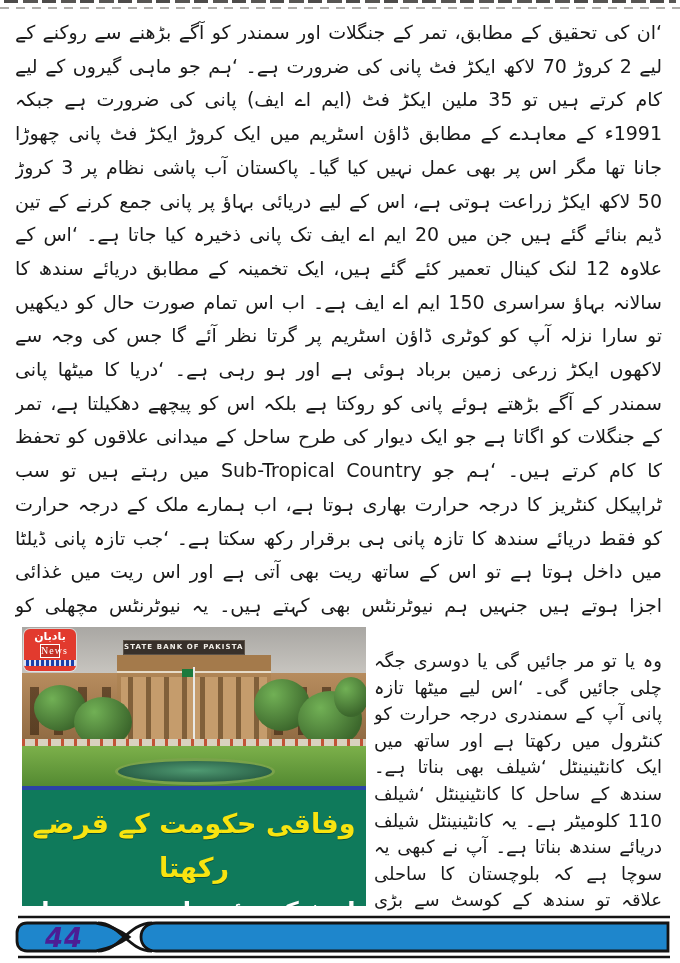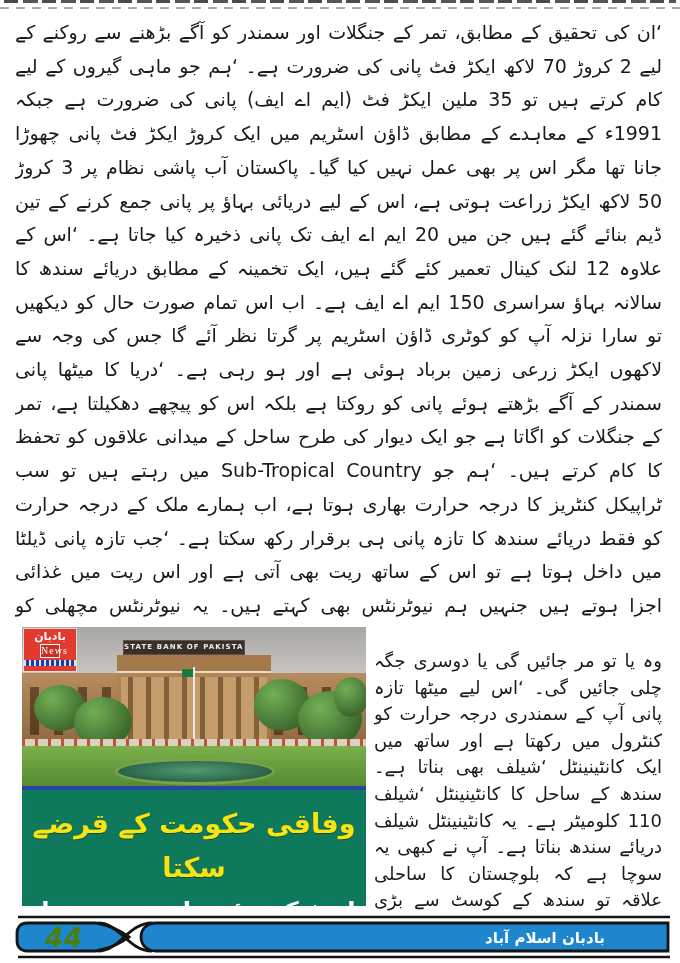--- a/index.html
+++ b/index.html
@@ -69,42 +69,42 @@
   .t5 { left:312px; top:50px; width:34px; height:40px; }
   .hedge-line { position:absolute; left:0; right:0; top:112px; height:7px;
           background:#d9d2c0 repeating-linear-gradient(90deg, rgba(190,70,40,.9) 0 3px, transparent 3px 13px); }
   .lawn { position:absolute; left:0; right:0; top:119px; height:40px;
           background:linear-gradient(#7cb04a,#548a32); }
   .garden { position:absolute; left:93px; top:131px; width:160px; height:27px;
           border-radius:50%; border:3px solid #7aa34a;
           background:radial-gradient(ellipse at 50% 45%, #4f9a72, #275c44 80%); }
 
   .logo { position:absolute; left:2px; top:2px; width:52px; height:42px;
-          background:#e23a2e; border-radius:0; text-align:center; overflow:hidden;
+          background:#e23a2e; border-radius:6px; text-align:center; overflow:hidden;
           box-shadow:0 0 0 1px rgba(255,255,255,.5); }
   .logo-line1 { color:#ffffff; font-weight:bold; font-size:11px; line-height:15px; direction:rtl; }
   .logo-line2 { color:#ffffff; font-size:10px; line-height:12px; margin:0 16px;
           border:1px solid #ffffff; font-family:"Liberation Serif","DejaVu Serif",serif;
           letter-spacing:1px; background:#c52f24; }
   .logo-url { height:6px; margin-top:2px; background:#1b3faa
           repeating-linear-gradient(90deg, rgba(255,255,255,.85) 0 2px, transparent 2px 5px); }
 
   .banner { position:absolute; left:0; top:159px; width:344px; height:120px;
           background:#0f7a5b; border-top:4px solid #2b43a6; text-align:center;
           direction:rtl; overflow:hidden; }
   .banner-line1 { margin-top:12px; font-size:27px; font-weight:bold; color:#f8e410;
           line-height:44px; text-shadow:0 1px 0 rgba(0,0,0,.35); }
   .banner-line2 { font-size:24px; font-weight:bold; color:#ffffff; line-height:42px;
           text-shadow:0 1px 0 rgba(0,0,0,.35); }
 
   
   .footer { position:absolute; left:0; top:910px; width:680px; height:53px; }
   .footer svg { position:absolute; left:0; top:0; }
   .page-num { position:absolute; left:22px; top:14px; width:84px; height:28px;
-          color:#4d7c0f; font-size:26px; font-weight:bold; font-style:italic;
+          color:#4c1d95; font-size:26px; font-weight:bold; font-style:italic;
           text-align:center; line-height:28px; letter-spacing:1px; }
   .footer-title { position:absolute; left:430px; top:16px; width:230px; height:26px;
           color:#ffffff; font-size:15px; text-align:center; line-height:25px;
           direction:rtl; font-weight:bold; }
 </style>
 </head>
 <body>
 
 <div class="page">
 
@@ -140,37 +140,36 @@
       <div class="hedge-line"></div>
       <div class="lawn"></div>
       <div class="garden"></div>
       <div class="logo">
         <div class="logo-line1">بادبان</div>
         <div class="logo-line2">News</div>
         <div class="logo-url"></div>
       </div>
     </div>
     <div class="banner">
-      <div class="banner-line1">وفاقی حکومت کے قرضے سکتا</div>
+      <div class="banner-line1">وفاقی حکومت کے قرضے رکھتا</div>
       <div class="banner-line2">تاریخ کی نئی بلند ترین سطح</div>
     </div>
   </div>
 
   <p class="para-side">وہ یا تو مر جائیں گی یا دوسری جگہ چلی جائیں گی۔ ‘اس لیے میٹھا تازہ پانی آپ کے سمندری درجہ حرارت کو کنٹرول میں رکھتا ہے اور ساتھ میں ایک کانٹینینٹل ‘شیلف بھی بناتا ہے۔ سندھ کے ساحل کا کانٹینینٹل ‘شیلف 110 کلومیٹر ہے۔ یہ کانٹینینٹل شیلف دریائے سندھ بناتا ہے۔ آپ نے کبھی یہ سوچا ہے کہ بلوچستان کا ساحلی علاقہ تو سندھ کے کوسٹ سے بڑی</p>
 
   <div class="footer">
     <svg width="680" height="53" viewBox="0 0 680 53">
 
       <path d="M18 7 H670" stroke="#141414" stroke-width="2.4" fill="none"></path>
       <path d="M18 47 H670" stroke="#141414" stroke-width="2.4" fill="none"></path>
 
       <path d="M156 13 H668 V41 H156 C147 41 141 35 141 27 C141 19 147 13 156 13 Z" fill="#1e86cc" stroke="#141414" stroke-width="2.8"></path>
 
       <path d="M27 13 H96 C113 16 122 22 129 27 C122 32 113 38 96 41 H27 C21 41 17 37 17 31 V23 C17 17 21 13 27 13 Z" fill="#1e86cc" stroke="#141414" stroke-width="2.8"></path>
 
       <path d="M98 13 C120 13 128 41 152 41" stroke="#141414" stroke-width="2.8" fill="none"></path>
       <path d="M98 41 C120 41 128 13 152 13" stroke="#141414" stroke-width="2.8" fill="none"></path>
     </svg>
     <div class="page-num">44</div>
-    <div class="footer-title">بادبان اسلام آباد</div>
   </div>
 
 </div>
 
 </body></html>

